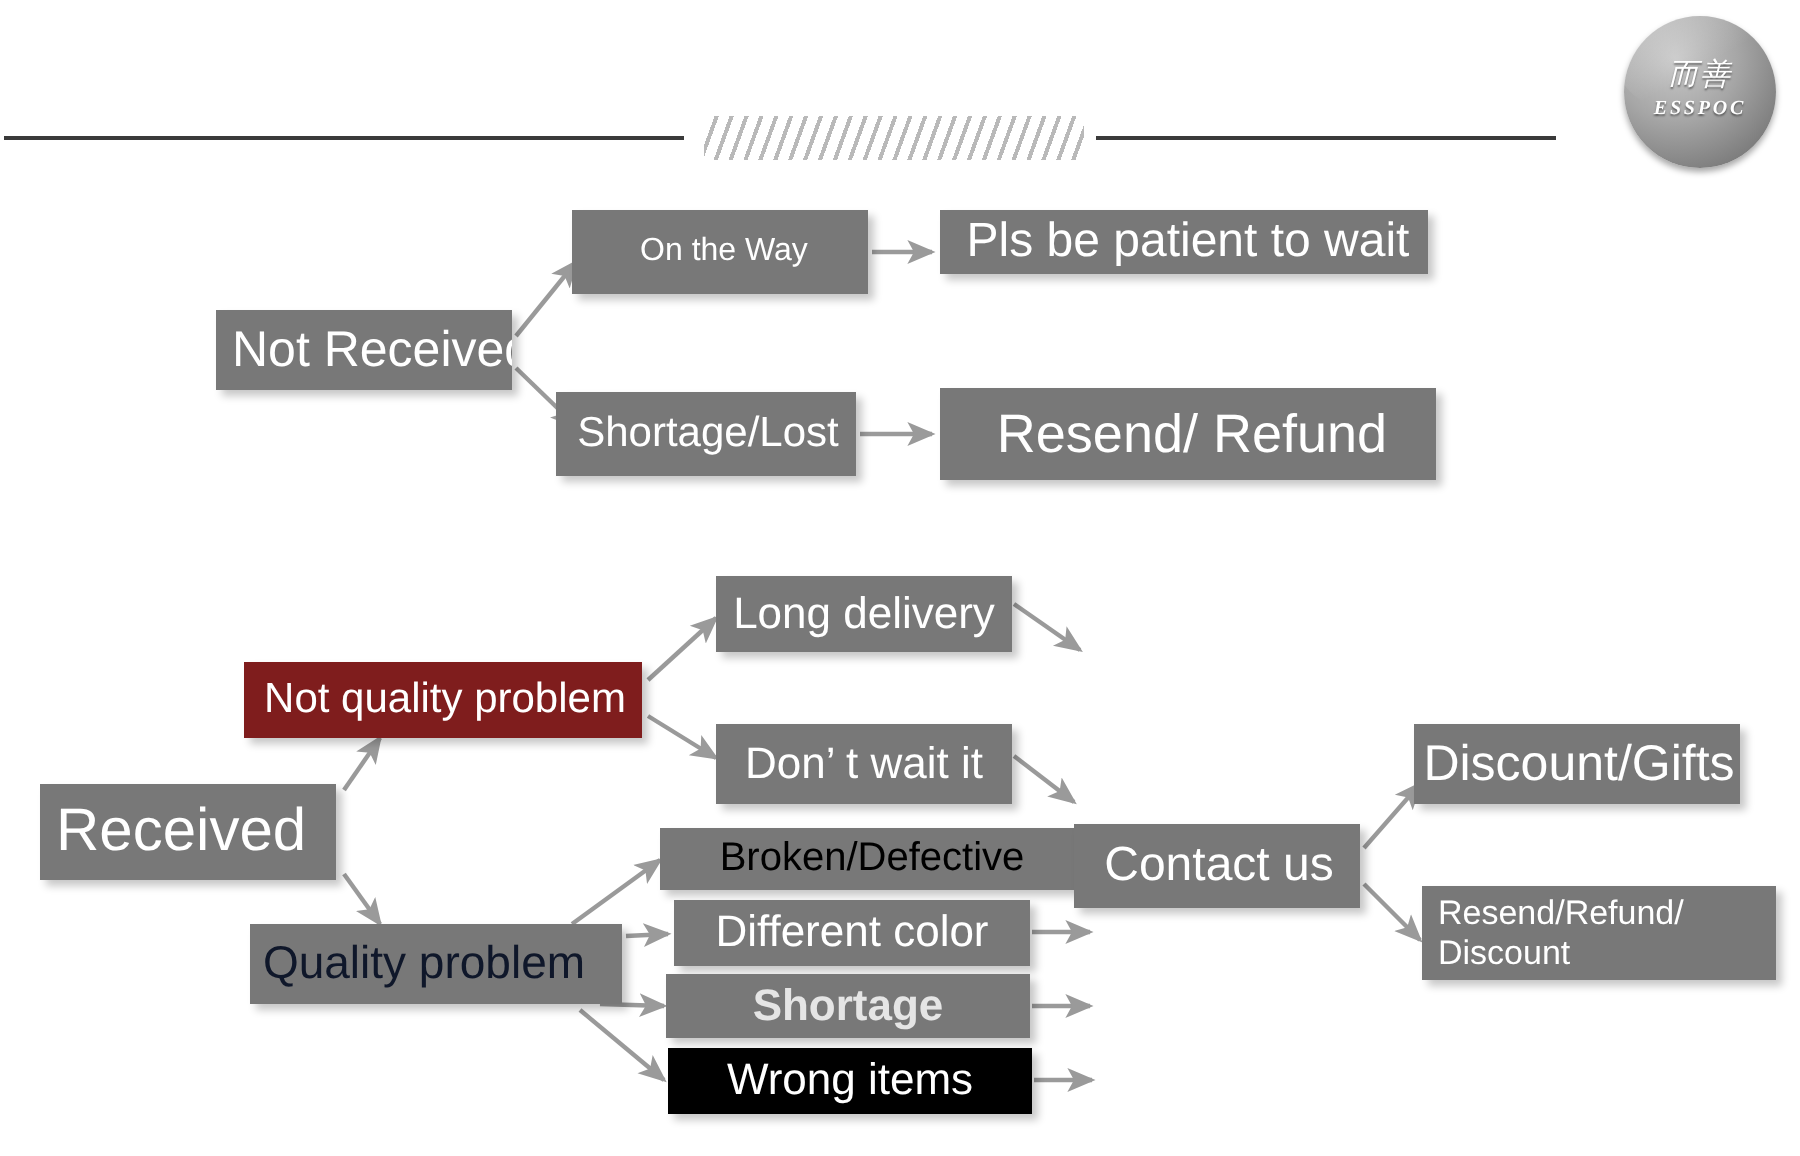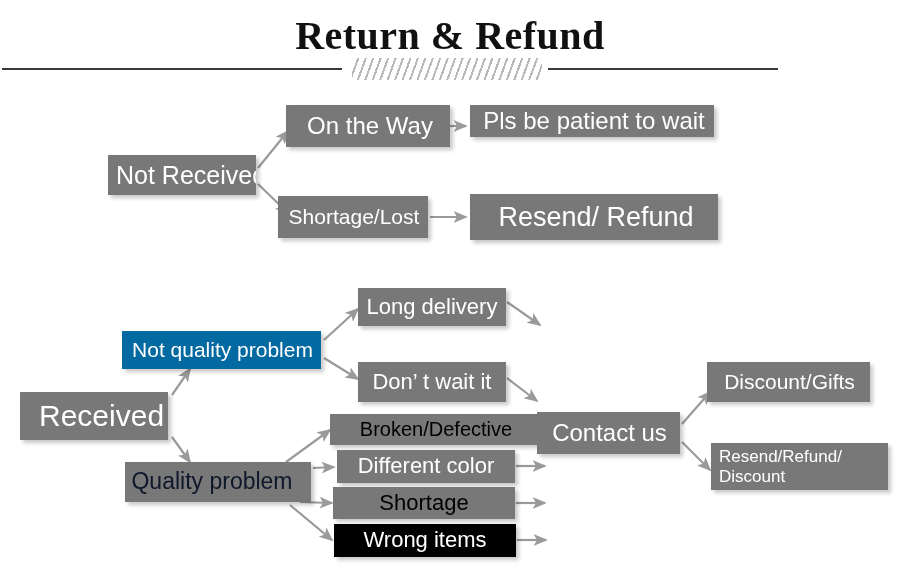--- a/index.html
+++ b/index.html
@@ -122,26 +122,30 @@
     width: 900px;
     height: 578px;
     pointer-events: none;
   }
 </style>
 </head>
 <body>
 
 <div id="page">
 
-  <div id="page-title">Return &amp; Refund</div>
 
   <div class="rule" id="rule-left"></div>
   <div id="hatch"></div>
   <div class="rule" id="rule-right"></div>
 
+  <div id="logo">
+    <div id="logo-sheen"></div>
+    <div id="logo-cn">而善</div>
+    <div id="logo-en">ESSPOC</div>
+  </div>
 
   <svg id="links" viewBox="0 0 900 578" xmlns="http://www.w3.org/2000/svg">
     <defs>
       <marker id="arrow" markerWidth="7" markerHeight="7" refX="5.6" refY="3" orient="auto" markerUnits="strokeWidth">
         <path d="M 0 0.3 L 6.4 3 L 0 5.7 L 1.5 3 Z" fill="#9a9a9a"></path>
       </marker>
     </defs>
     <g id="edge-layer">
         <path d="M 258,168 L 288,131" stroke="#9a9a9a" stroke-width="2.2" fill="none" marker-end="url(#arrow)"></path>
         <path d="M 258,184 L 288,213" stroke="#9a9a9a" stroke-width="2.2" fill="none" marker-end="url(#arrow)"></path>
@@ -161,32 +165,32 @@
         <path d="M 516,466 L 545,466" stroke="#9a9a9a" stroke-width="2.2" fill="none" marker-end="url(#arrow)"></path>
         <path d="M 516,503 L 545,503" stroke="#9a9a9a" stroke-width="2.2" fill="none" marker-end="url(#arrow)"></path>
         <path d="M 517,540 L 546,540" stroke="#9a9a9a" stroke-width="2.2" fill="none" marker-end="url(#arrow)"></path>
         <path d="M 682,424 L 710,392" stroke="#9a9a9a" stroke-width="2.2" fill="none" marker-end="url(#arrow)"></path>
         <path d="M 682,442 L 710,470" stroke="#9a9a9a" stroke-width="2.2" fill="none" marker-end="url(#arrow)"></path>
       </g>
   </svg>
 
   <div id="node-layer">
       <div class="node left" style="left: 108px; top: 155px; width: 148px; height: 40px; font-size: 25px; background: rgb(120, 120, 120); color: rgb(255, 255, 255); padding-left: 8px; padding-right: 2px;">Not Received</div>
-      <div class="node center" style="left: 286px; top: 105px; width: 164px; height: 42px; font-size: 24px; background: rgb(120, 120, 120); color: rgb(255, 255, 255); padding-left: 6px; padding-right: 2px;">On the Way</div>
+      <div class="node center" style="left: 286px; top: 105px; width: 148px; height: 42px; font-size: 16px; background: rgb(120, 120, 120); color: rgb(255, 255, 255); padding-left: 6px; padding-right: 2px;">On the Way</div>
       <div class="node center" style="left: 470px; top: 105px; width: 244px; height: 32px; font-size: 24px; background: rgb(120, 120, 120); color: rgb(255, 255, 255); padding-left: 6px; padding-right: 2px;">Pls be patient to wait</div>
       <div class="node center" style="left: 278px; top: 196px; width: 150px; height: 42px; font-size: 21px; background: rgb(120, 120, 120); color: rgb(255, 255, 255); padding-left: 4px; padding-right: 2px;">Shortage/Lost</div>
       <div class="node center" style="left: 470px; top: 194px; width: 248px; height: 46px; font-size: 27px; background: rgb(120, 120, 120); color: rgb(255, 255, 255); padding-left: 6px; padding-right: 2px;">Resend/ Refund</div>
-      <div class="node left" style="left: 20px; top: 392px; width: 148px; height: 48px; font-size: 30px; background: rgb(120, 120, 120); color: rgb(255, 255, 255); padding-left: 19px; padding-right: 2px;">Received</div>
-      <div class="node center" style="left: 122px; top: 331px; width: 199px; height: 38px; font-size: 21px; background: #0369a1; color: rgb(255, 255, 255); padding-left: 4px; padding-right: 2px;">Not quality problem</div>
+      <div class="node left" style="left: 20px; top: 392px; width: 148px; height: 48px; font-size: 30px; background: rgb(120, 120, 120); color: rgb(255, 255, 255); padding-left: 8px; padding-right: 2px;">Received</div>
+      <div class="node center" style="left: 122px; top: 331px; width: 199px; height: 38px; font-size: 21px; background: #7f1d1d; color: rgb(255, 255, 255); padding-left: 4px; padding-right: 2px;">Not quality problem</div>
       <div class="node center" style="left: 125px; top: 462px; width: 186px; height: 40px; font-size: 23px; background: rgb(120, 120, 120); color: #0f172a; padding-left: 4px; padding-right: 16px;">Quality problem</div>
       <div class="node center" style="left: 358px; top: 288px; width: 148px; height: 38px; font-size: 22px; background: rgb(120, 120, 120); color: rgb(255, 255, 255);">Long delivery</div>
       <div class="node center" style="left: 358px; top: 362px; width: 148px; height: 40px; font-size: 22px; background: rgb(120, 120, 120); color: rgb(255, 255, 255);">Don’ t wait it</div>
       <div class="node center" style="left: 330px; top: 414px; width: 212px; height: 31px; font-size: 20px; background: rgb(120, 120, 120); color: #000000;">Broken/Defective</div>
       <div class="node center" style="left: 337px; top: 450px; width: 178px; height: 33px; font-size: 22px; background: rgb(120, 120, 120); color: rgb(255, 255, 255);">Different color</div>
-      <div class="node center" style="left: 333px; top: 487px; width: 182px; height: 32px; font-size: 22px; background: rgb(120, 120, 120); color: #000000;">Shortage</div>
+      <div class="node center" style="left: 333px; top: 487px; width: 182px; height: 32px; font-size: 22px; background: rgb(120, 120, 120); color: #e5e5e5; font-weight: bold;">Shortage</div>
       <div class="node center" style="left: 334px; top: 524px; width: 182px; height: 33px; font-size: 22px; background: #000000; color: rgb(255, 255, 255);">Wrong items</div>
       <div class="node center" style="left: 537px; top: 412px; width: 143px; height: 42px; font-size: 24px; background: rgb(120, 120, 120); color: rgb(255, 255, 255); padding-left: 4px; padding-right: 2px;">Contact us</div>
-      <div class="node center" style="left: 707px; top: 362px; width: 163px; height: 40px; font-size: 21px; background: rgb(120, 120, 120); color: rgb(255, 255, 255); padding-left: 4px; padding-right: 2px;">Discount/Gifts</div>
+      <div class="node center" style="left: 707px; top: 362px; width: 163px; height: 40px; font-size: 25px; background: rgb(120, 120, 120); color: rgb(255, 255, 255); padding-left: 4px; padding-right: 2px;">Discount/Gifts</div>
       <div class="node left" style="left: 711px; top: 443px; width: 177px; height: 47px; font-size: 17px; background: rgb(120, 120, 120); color: rgb(255, 255, 255); padding-left: 8px; padding-right: 2px;">Resend/Refund/
 Discount</div>
     </div>
 
 </div>
 
 </body></html>

